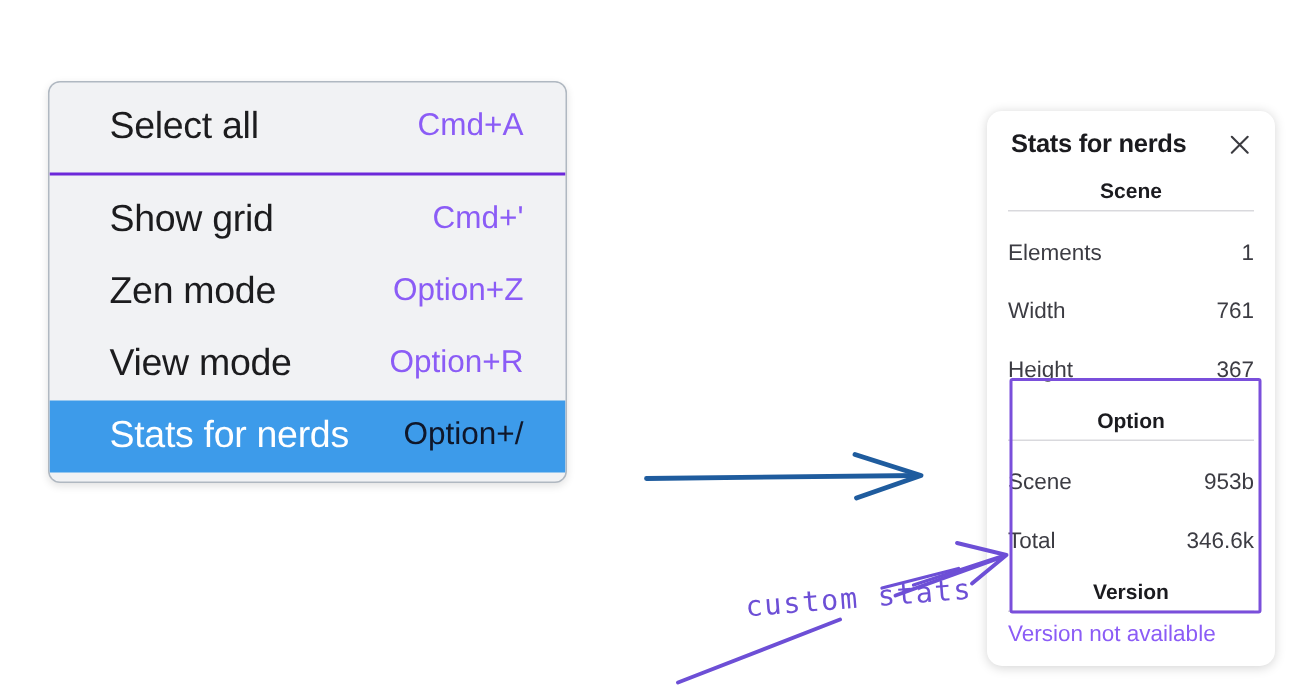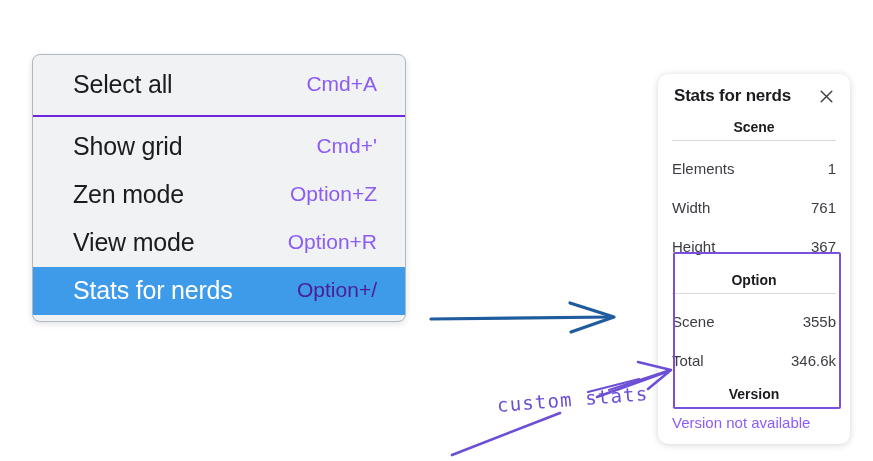--- a/index.html
+++ b/index.html
@@ -14,21 +14,21 @@
     overflow: hidden;
     font-family: "Liberation Sans", sans-serif;
     -webkit-font-smoothing: antialiased;
   }
 
   
   #context-menu {
     position: absolute;
     left: 32px;
     top: 54px;
-    width: 374px;
+    width: 346px;
     border: 1px solid #b0b8c1;
     border-radius: 8px;
     background: #f1f2f4;
     box-shadow: 0 2px 6px rgba(0,0,0,0.12);
     overflow: hidden;
     box-sizing: border-box;
   }
   .menu-group {
     padding: 6px 0;
   }
@@ -51,21 +51,21 @@
   }
   .menu-item .shortcut {
     font-size: 21px;
     color: #8b5cf6;
     white-space: nowrap;
   }
   .menu-item.selected {
     background: #3d9bea;
   }
   .menu-item.selected .label { color: #ffffff; }
-  .menu-item.selected .shortcut { color: #4c1d95; text-align: right; }
+  .menu-item.selected .shortcut { color: #0f172a; text-align: right; }
 
   
   #stats-panel {
     position: absolute;
     left: 658px;
     top: 74px;
     width: 192px;
     background: #ffffff;
     border-radius: 10px;
     box-shadow: 0 1px 7px rgba(0,0,0,0.17);
@@ -218,21 +218,21 @@
       <span class="k">Height</span>
       <span class="v">367</span>
     </div>
   </div>
 
   <div class="section" style="padding-top:9px;">
     <div class="section-title">Option</div>
     <div class="section-rule"></div>
     <div class="stat-row">
       <span class="k">Scene</span>
-      <span class="v">355b</span>
+      <span class="v">953b</span>
     </div>
     <div class="stat-row">
       <span class="k">Total</span>
       <span class="v">346.6k</span>
     </div>
   </div>
 
   <div class="section" style="padding-top:9px;">
     <div class="section-title">Version</div>
     <div class="section-rule"></div>

